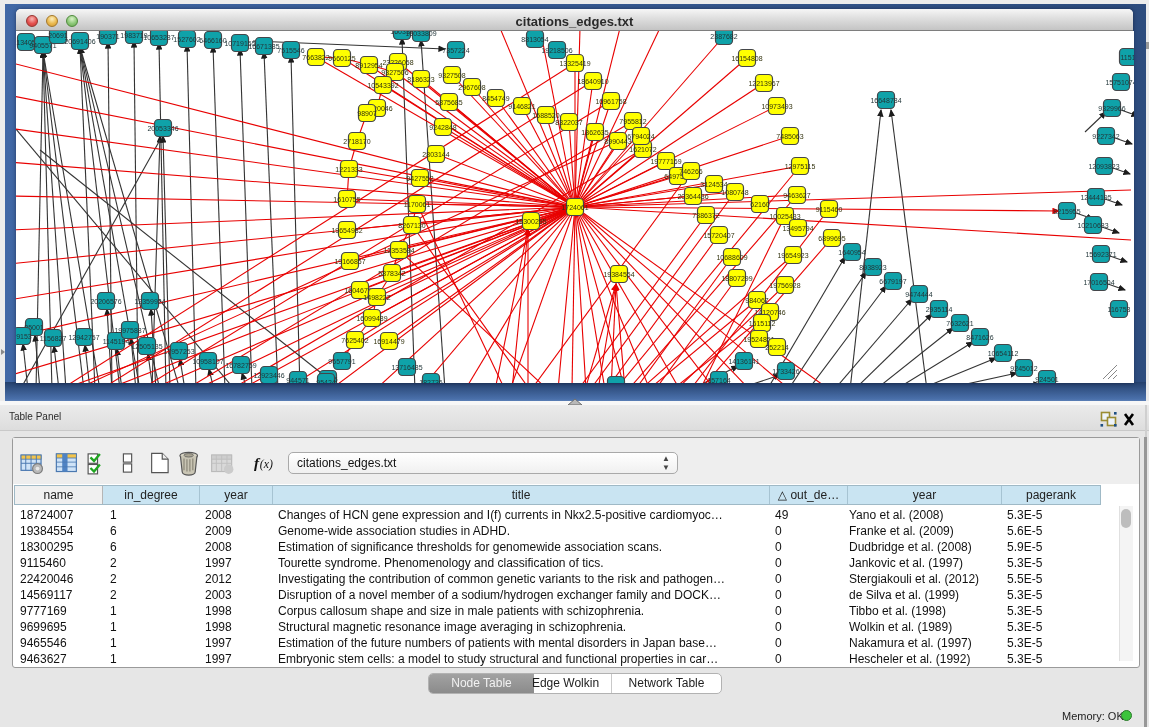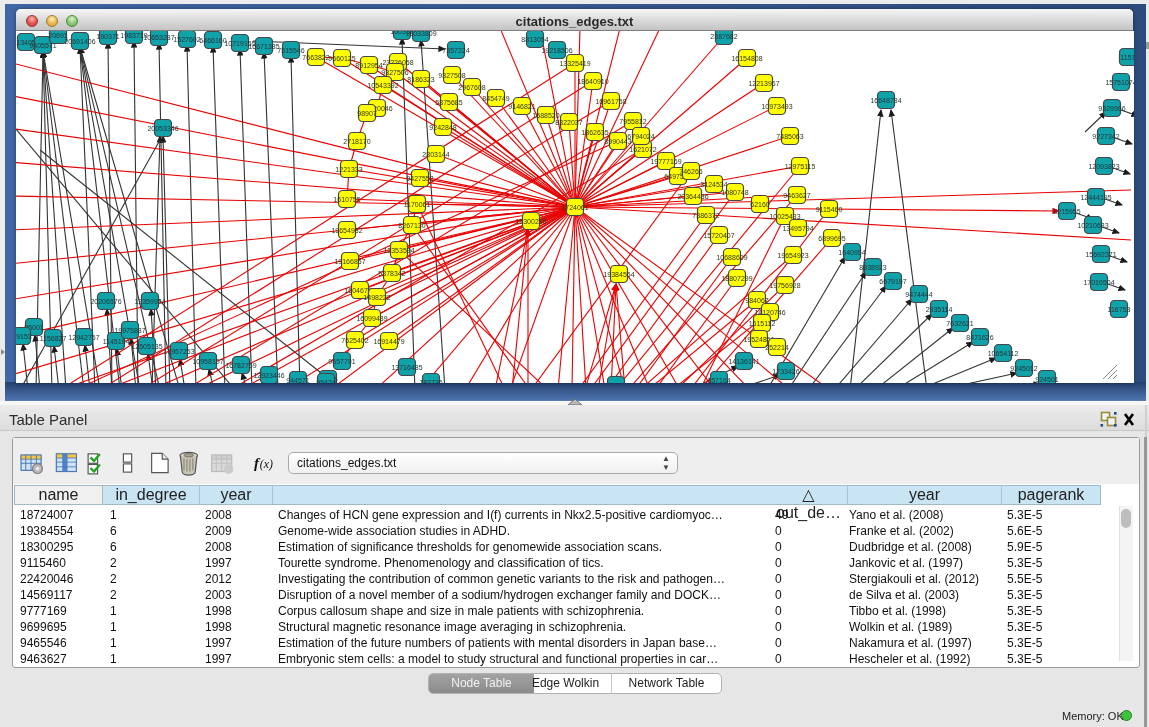--- a/index.html
+++ b/index.html
@@ -512,21 +512,21 @@
 </g>
 <path d="M1103,379 l14,-14 M1108,379 l9,-9 M1113,379 l4,-4" stroke="#888" stroke-width="1" fill="none"></path>
 </svg>
 
 <div class="abs" style="left:0;top:401px;width:1149px;height:326px;background:#e6e6e6"></div>
 <div class="abs" style="left:0;top:401px;width:1149px;height:4px;background:#f7f7f7"></div>
 <svg class="abs" style="left:566px;top:398px" width="18" height="8" viewBox="0 0 18 8">
     <path d="M2,7 L9,1 L16,7 Z" fill="#b9b9b9" stroke="#6e6e6e" stroke-width="1"></path>
   </svg>
 <div class="abs" style="left:0;top:405px;width:1149px;height:26px;background:linear-gradient(to bottom,#ebebeb,#dddddd);border-bottom:1px solid #c9c9c9">
- <div style="position:absolute;left:9px;top:6px;font-size:15px;color:#2c2c2c">Table Panel</div>
+ <div style="position:absolute;left:9px;top:6px;font-size:10px;color:#2c2c2c">Table Panel</div>
 </div>
 <svg width="50" height="22" viewBox="0 0 50 22" style="position:absolute;right:8px;top:409px">
 <rect x="10.5" y="3.5" width="8" height="8" fill="#eef4fb" stroke="#9a8c33" stroke-width="1.6"></rect>
 <rect x="16.5" y="8.5" width="8" height="8" fill="#eef4fb" stroke="#9a8c33" stroke-width="1.6"></rect>
 <rect x="23" y="3" width="2.6" height="2.6" fill="#1d4f83"></rect>
 <rect x="9.5" y="15" width="2.6" height="2.6" fill="#1d4f83"></rect>
 <rect x="23" y="15" width="2.6" height="2.6" fill="#1d4f83"></rect>
 <path d="M34 5 L42 16 M42 5 L34 16" stroke="#000" stroke-width="2.6"></path>
 </svg>
 
@@ -574,24 +574,25 @@
 </g>
 <text x="205" y="17" font-family="Liberation Serif, serif" font-style="italic" font-weight="bold" font-size="13" fill="#111">f</text>
 <text x="210" y="17" font-family="Liberation Serif, serif" font-style="italic" font-size="10" fill="#111">(x)</text>
 </svg>
 
 <div class="abs" style="left:288px;top:452px;width:390px;height:22px;background:linear-gradient(to bottom,#ffffff,#f0f0f0);border:1px solid #a9a9a9;border-radius:5px">
  <div style="position:absolute;left:8px;top:3px;font-size:12px;color:#111">citations_edges.txt</div>
  <div style="position:absolute;right:7px;top:1px;font-size:8px;color:#444;line-height:9px">▲<br>▼</div>
 </div>
 
-<div class="abs" style="left:14px;top:485px;width:1087px;height:20px;background:#c9e4f2;border:1px solid #9fb9c6;font-size:16px;color:#222">
+<div class="abs" style="left:14px;top:485px;width:1087px;height:20px;background:#c9e4f2;border:1px solid #9fb9c6;font-size:12px;color:#222">
  <div class="abs" style="left:0;top:0;width:88px;height:18px;background:#f0f0f0;border-right:1px solid #b5b5b5;text-align:center;line-height:18px">name</div>
  <div class="abs" style="left:88px;top:0;width:97px;height:18px;border-right:1px solid #a6c3d2;text-align:center;line-height:18px">in_degree</div>
  <div class="abs" style="left:185px;top:0;width:73px;height:18px;border-right:1px solid #a6c3d2;text-align:center;line-height:18px">year</div>
+ <div class="abs" style="left:258px;top:0;width:497px;height:18px;border-right:1px solid #a6c3d2;text-align:center;line-height:18px">title</div>
  <div class="abs" style="left:755px;top:0;width:78px;height:18px;border-right:1px solid #a6c3d2;text-align:center;line-height:18px">△ out_de…</div>
  <div class="abs" style="left:833px;top:0;width:154px;height:18px;border-right:1px solid #a6c3d2;text-align:center;line-height:18px">year</div>
  <div class="abs" style="left:987px;top:0;width:98px;height:34px;text-align:center;line-height:18px">pagerank</div>
 </div>
 
 <style>.trow{position:absolute;height:16px;font-size:12px;color:#111;white-space:nowrap}
 .trow span{position:absolute;top:1px}</style>
 <div class="trow" style="top:507px">
     <span style="left:20px">18724007</span>
     <span style="left:110px">1</span>
@@ -600,21 +601,21 @@
     <span style="left:775px">49</span>
     <span style="left:849px">Yano et al. (2008)</span>
     <span style="left:1007px">5.3E-5</span>
   </div>
 <div class="trow" style="top:523px">
     <span style="left:20px">19384554</span>
     <span style="left:110px">6</span>
     <span style="left:205px">2009</span>
     <span style="left:278px">Genome-wide association studies in ADHD.</span>
     <span style="left:775px">0</span>
-    <span style="left:849px">Franke et al. (2002)</span>
+    <span style="left:849px">Franke et al. (2009)</span>
     <span style="left:1007px">5.6E-5</span>
   </div>
 <div class="trow" style="top:539px">
     <span style="left:20px">18300295</span>
     <span style="left:110px">6</span>
     <span style="left:205px">2008</span>
     <span style="left:278px">Estimation of significance thresholds for genomewide association scans.</span>
     <span style="left:775px">0</span>
     <span style="left:849px">Dudbridge et al. (2008)</span>
     <span style="left:1007px">5.9E-5</span>
@@ -636,21 +637,21 @@
     <span style="left:775px">0</span>
     <span style="left:849px">Stergiakouli et al. (2012)</span>
     <span style="left:1007px">5.5E-5</span>
   </div>
 <div class="trow" style="top:587px">
     <span style="left:20px">14569117</span>
     <span style="left:110px">2</span>
     <span style="left:205px">2003</span>
     <span style="left:278px">Disruption of a novel member of a sodium/hydrogen exchanger family and DOCK…</span>
     <span style="left:775px">0</span>
-    <span style="left:849px">de Silva et al. (2003)</span>
+    <span style="left:849px">de Silva et al. (1999)</span>
     <span style="left:1007px">5.3E-5</span>
   </div>
 <div class="trow" style="top:603px">
     <span style="left:20px">9777169</span>
     <span style="left:110px">1</span>
     <span style="left:205px">1998</span>
     <span style="left:278px">Corpus callosum shape and size in male patients with schizophrenia.</span>
     <span style="left:775px">0</span>
     <span style="left:849px">Tibbo et al. (1998)</span>
     <span style="left:1007px">5.3E-5</span>

